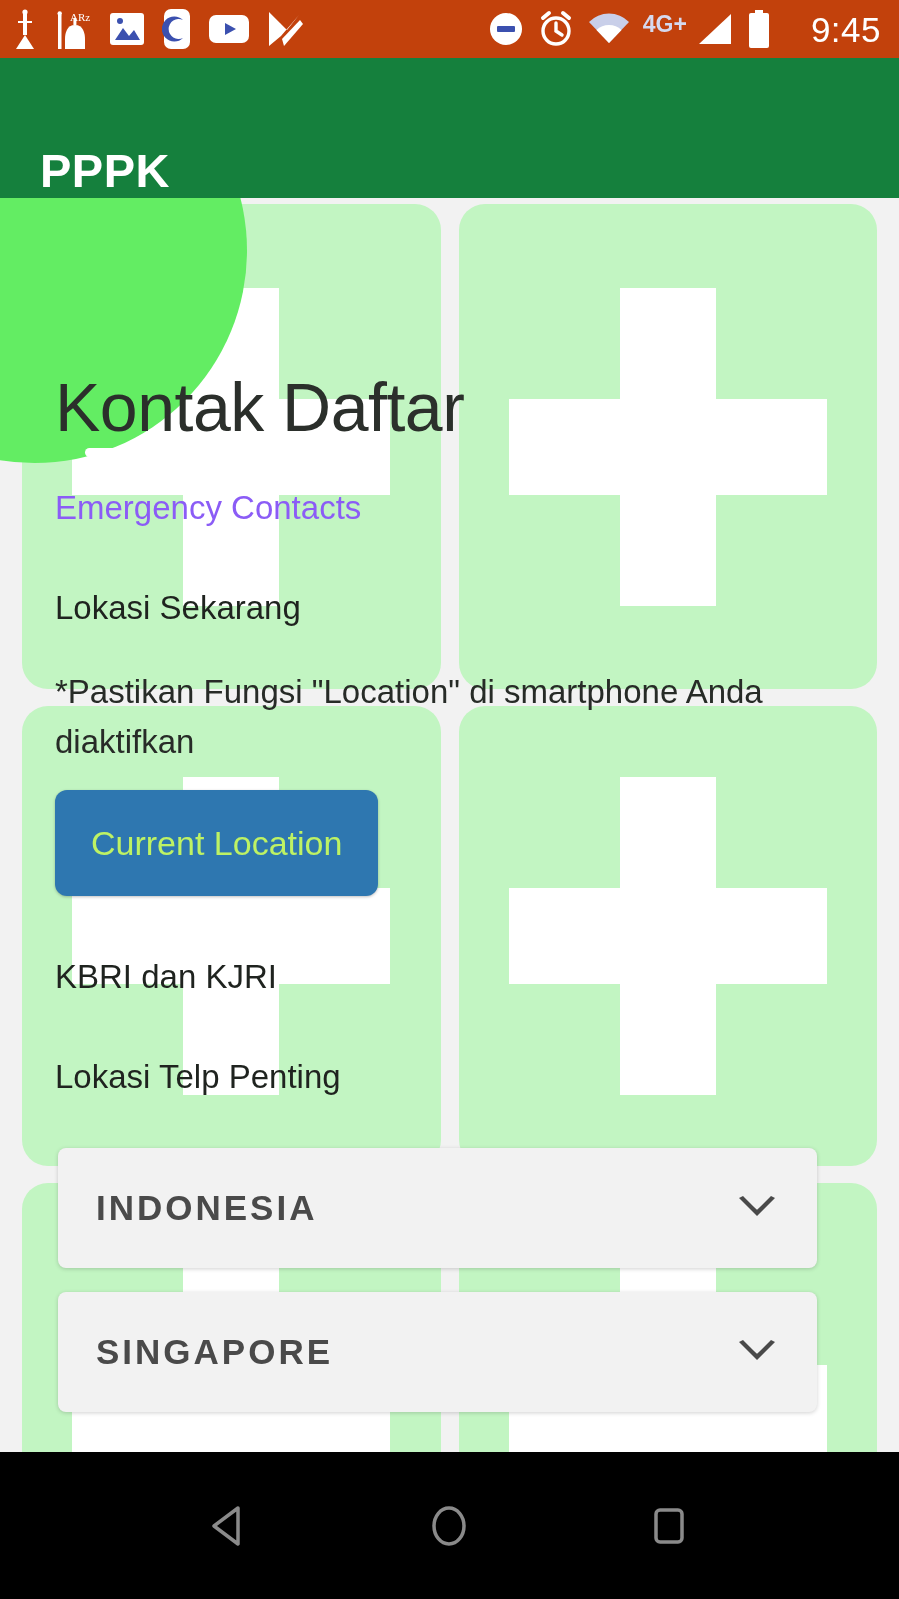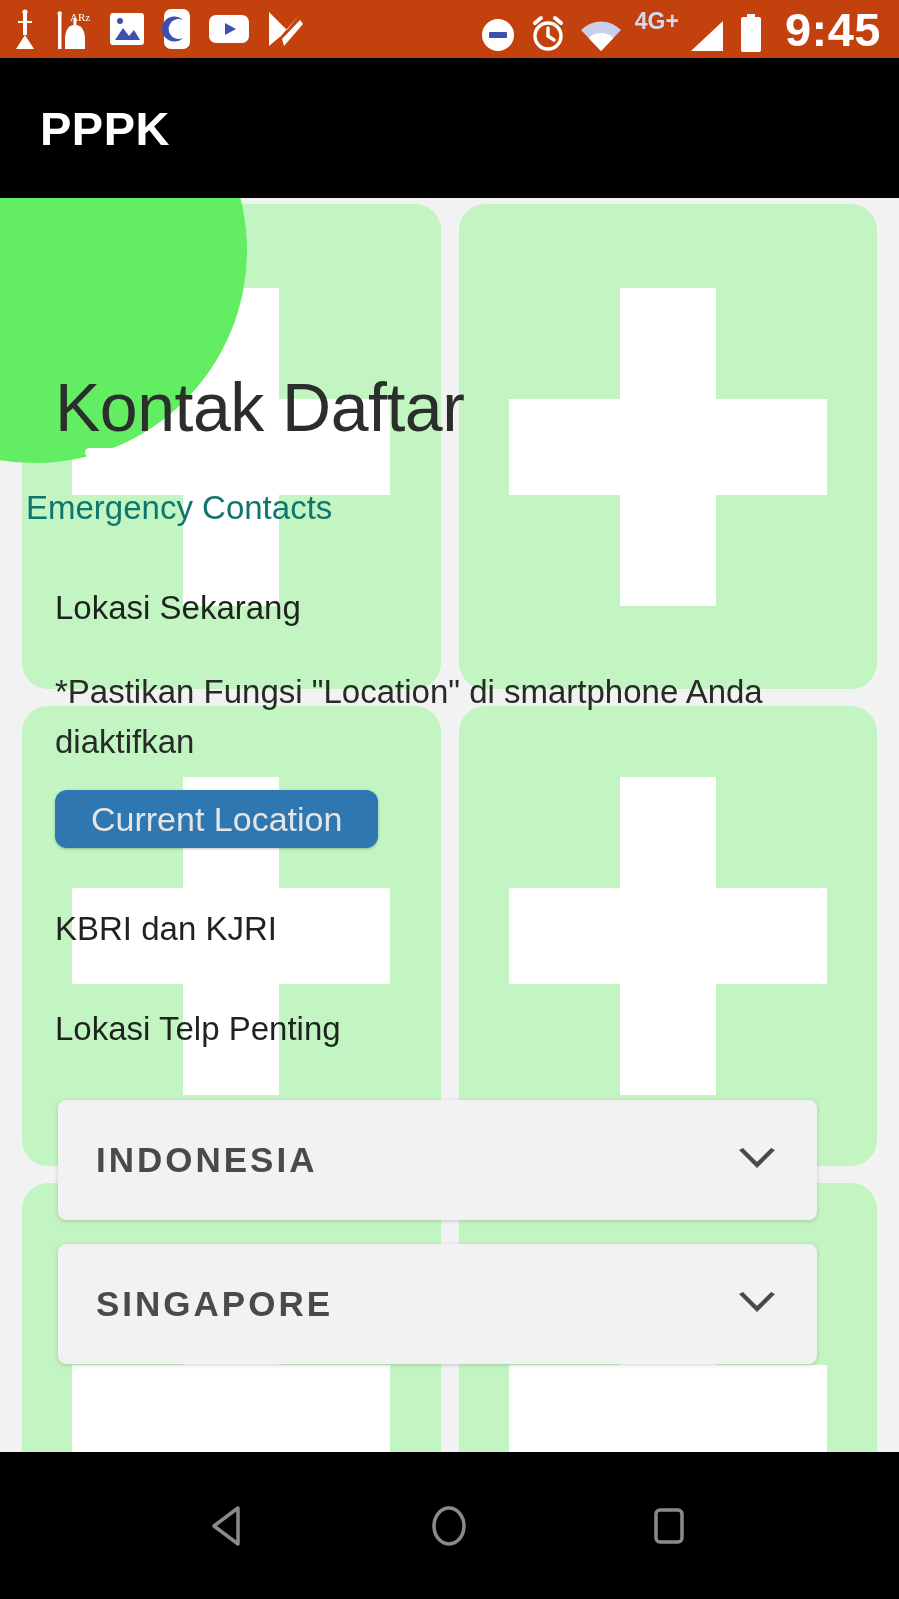--- a/index.html
+++ b/index.html
@@ -12,35 +12,35 @@
   }
 
   
   .statusbar{
     position:absolute; left:0; top:0; width:899px; height:58px;
     background:#c2410c; display:flex; align-items:center;
     padding:0 18px 0 12px; z-index:40;
   }
   .sb-left{ display:flex; align-items:center; gap:16px; flex:0 0 auto; }
   .sb-spacer{ flex:1 1 auto; }
-  .sb-right{ display:flex; align-items:flex-end; gap:13px; flex:0 0 auto; }
+  .sb-right{ display:flex; align-items:center; gap:13px; flex:0 0 auto; }
   .sb-ico{ display:block; }
   .sb-time{
-    color:#fff; font-size:47px; font-weight:700; letter-spacing:.5px;
-    margin-left:9px; line-height:1;
+    color:#fff; font-size:35px; font-weight:400; letter-spacing:.5px;
+    margin-left:27px; line-height:1;
   }
   .net-label{
     color:#d5d9ef; font-size:23px; font-weight:700; line-height:1;
     margin-right:-4px; align-self:flex-start; margin-top:4px;
   }
 
   
   .appbar{
     position:absolute; left:0; top:58px; width:899px; height:140px;
-    background:#000000; display:flex; align-items:center; z-index:39;
+    background:#15803d; display:flex; align-items:flex-end; z-index:39;
   }
   .appbar-title{
     color:#ffffff; font-size:47px; font-weight:700; letter-spacing:.5px;
     margin-left:40px;
   }
 
   
   .viewport{
     position:absolute; left:0; top:198px; width:899px; height:1254px;
     background:#f2f2f2; overflow:hidden; z-index:10;
@@ -75,34 +75,34 @@
   .hamburger span{ display:block; height:9px; background:#ffffff; border-radius:5px; }
 
   
   .content{ position:absolute; left:0; top:0; width:899px; z-index:8; padding:0 0 0 0; }
 
   .h1{
     margin:175px 0 0 55px; font-size:68px; font-weight:400;
     color:#2b2f2b; letter-spacing:-.5px; line-height:1;
   }
   .subtitle{
-    margin:48px 0 0 26px; font-size:33px; font-weight:400; color:#0f766e;
+    margin:48px 0 0 55px; font-size:33px; font-weight:400; color:#8b5cf6;
   }
   .sect-head{
     margin:62px 0 0 55px; font-size:33px; font-weight:400; color:#1f231f;
   }
   .note{
     margin:40px 55px 0 55px; font-size:33px; font-weight:400;
     color:#272b27; line-height:1.5;
   }
   .btn{
     display:inline-block; margin:24px 8px 0 55px;
-    background:#2E77B0; color:#e5e5e5;
+    background:#2E77B0; color:#bef264;
     font-size:34px; font-weight:400;
-    padding:12px 36px; border-radius:12px; border:none;
+    padding:36px 36px; border-radius:12px; border:none;
     font-family:"Liberation Sans", sans-serif; line-height:1;
     box-shadow:0 1px 3px rgba(0,0,0,.25);
   }
 
   
   .accordions{ margin:52px 0 0 0; padding:0 82px 0 58px; }
   .acc{
     background:#f2f2f2; border-radius:8px;
     box-shadow:0 1px 4px rgba(0,0,0,.18);
     height:120px; margin-bottom:24px;

